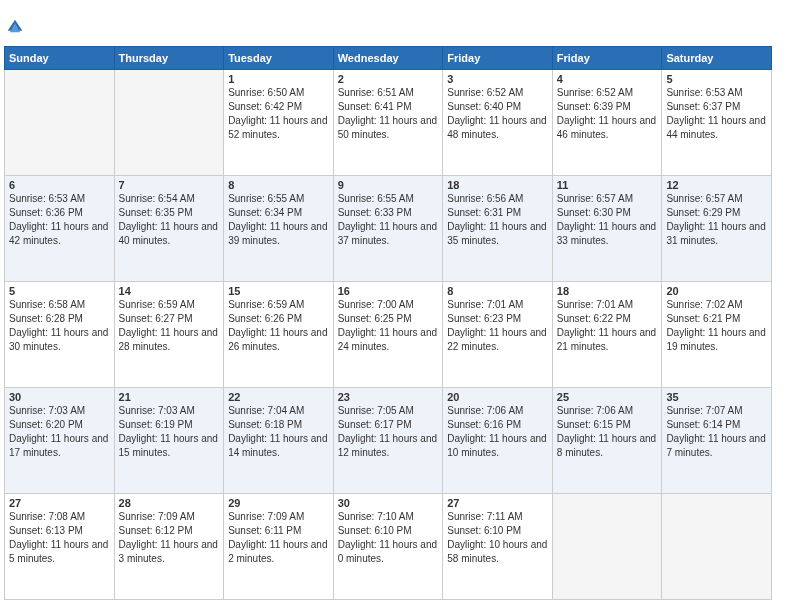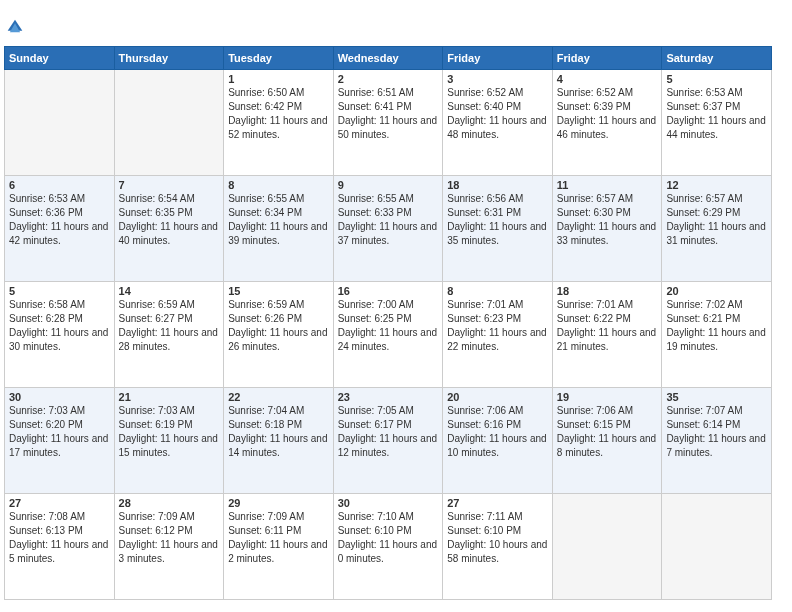--- a/index.html
+++ b/index.html
@@ -230,21 +230,21 @@
           </td>
           <td>
             <span class="day-num">23</span>
             <div class="day-detail">Sunrise: 7:05 AM<br>Sunset: 6:17 PM<br>Daylight: 11 hours and 12 minutes.</div>
           </td>
           <td>
             <span class="day-num">20</span>
             <div class="day-detail">Sunrise: 7:06 AM<br>Sunset: 6:16 PM<br>Daylight: 11 hours and 10 minutes.</div>
           </td>
           <td>
-            <span class="day-num">19</span>
+            <span class="day-num">25</span>
             <div class="day-detail">Sunrise: 7:06 AM<br>Sunset: 6:15 PM<br>Daylight: 11 hours and 8 minutes.</div>
           </td>
           <td>
             <span class="day-num">35</span>
             <div class="day-detail">Sunrise: 7:07 AM<br>Sunset: 6:14 PM<br>Daylight: 11 hours and 7 minutes.</div>
           </td>
         </tr>
         <tr>
           <td>
             <span class="day-num">27</span>

